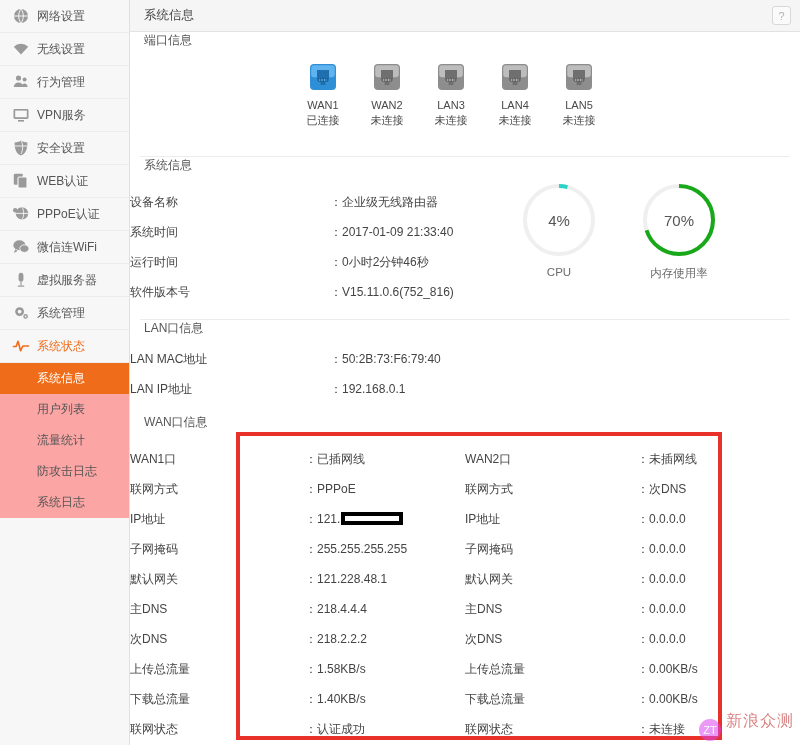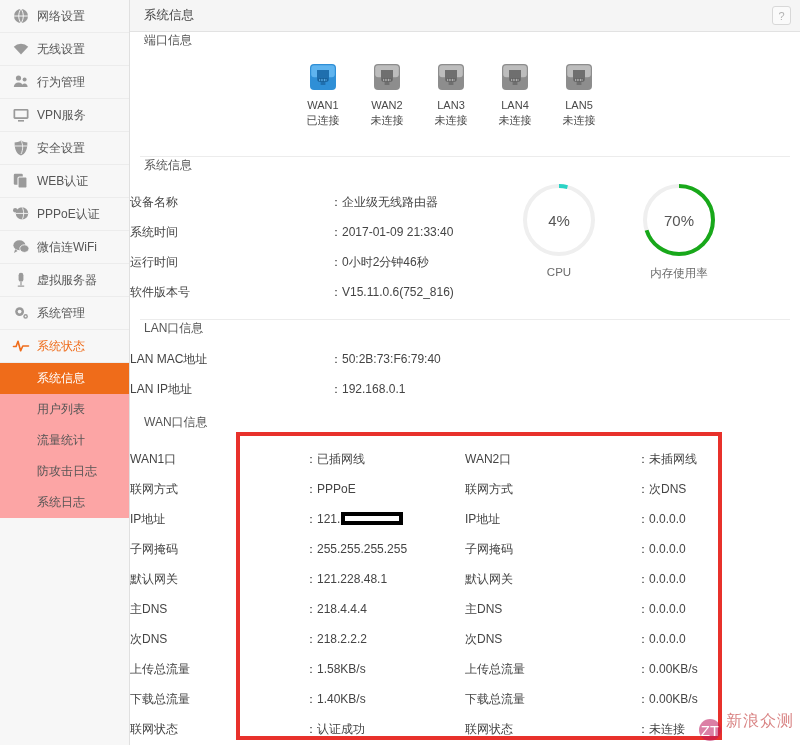--- a/index.html
+++ b/index.html
@@ -141,23 +141,23 @@
   }
 
   
   .watermark {
     position: absolute; right: 6px; bottom: 4px;
     display: flex; align-items: center; gap: 5px;
     opacity: 0.55;
   }
   .watermark .wlogo {
     width: 22px; height: 22px; border-radius: 50%;
-    background: #be185d;
+    background: #d946ef;
     display: flex; align-items: center; justify-content: center;
-    color: #fff; font-size: 15px; margin-top: 18px;
+    color: #fff; font-size: 11px; margin-top: 18px;
   }
   .watermark .wtext { font-size: 16px; color: #b91c1c; letter-spacing: 1px; }
 </style>
 </head>
 <body>
 
 <div id="app">
 
   <div class="sidebar">
     <div id="nav-items">

